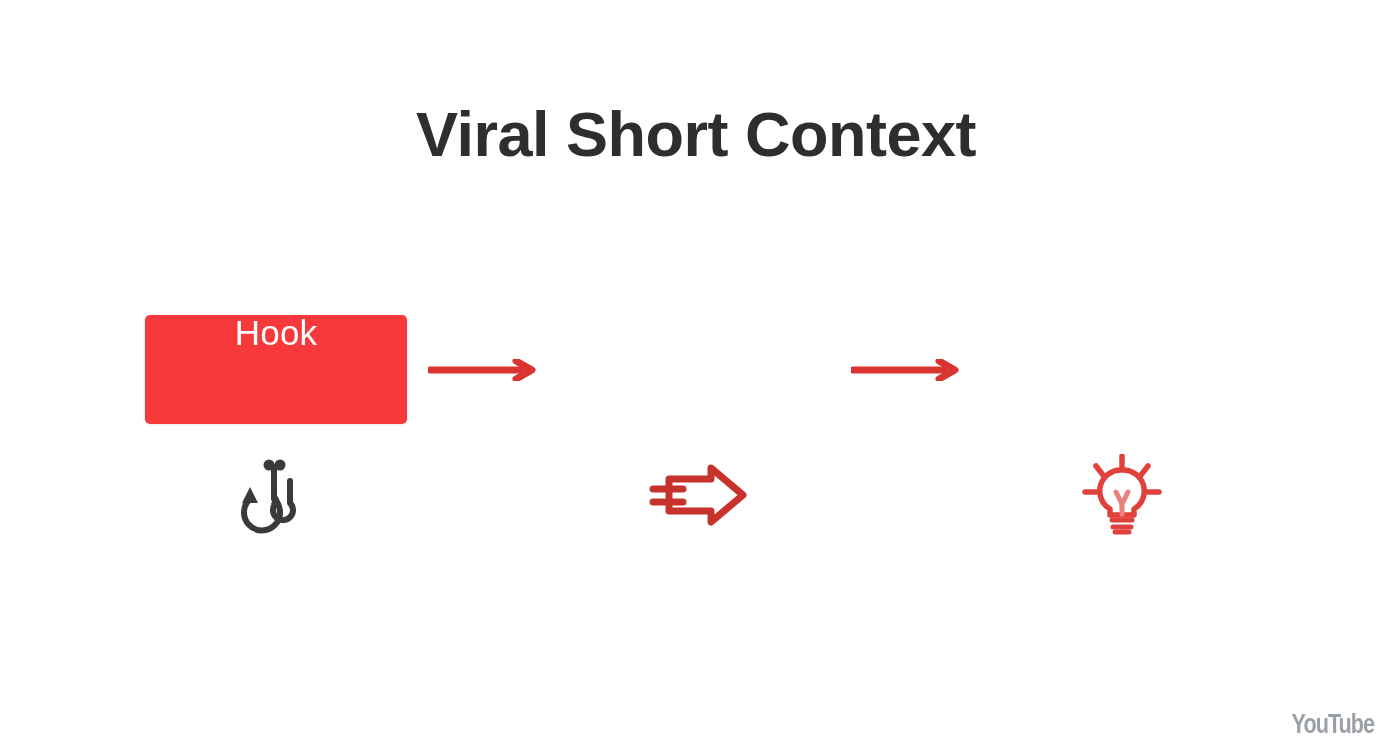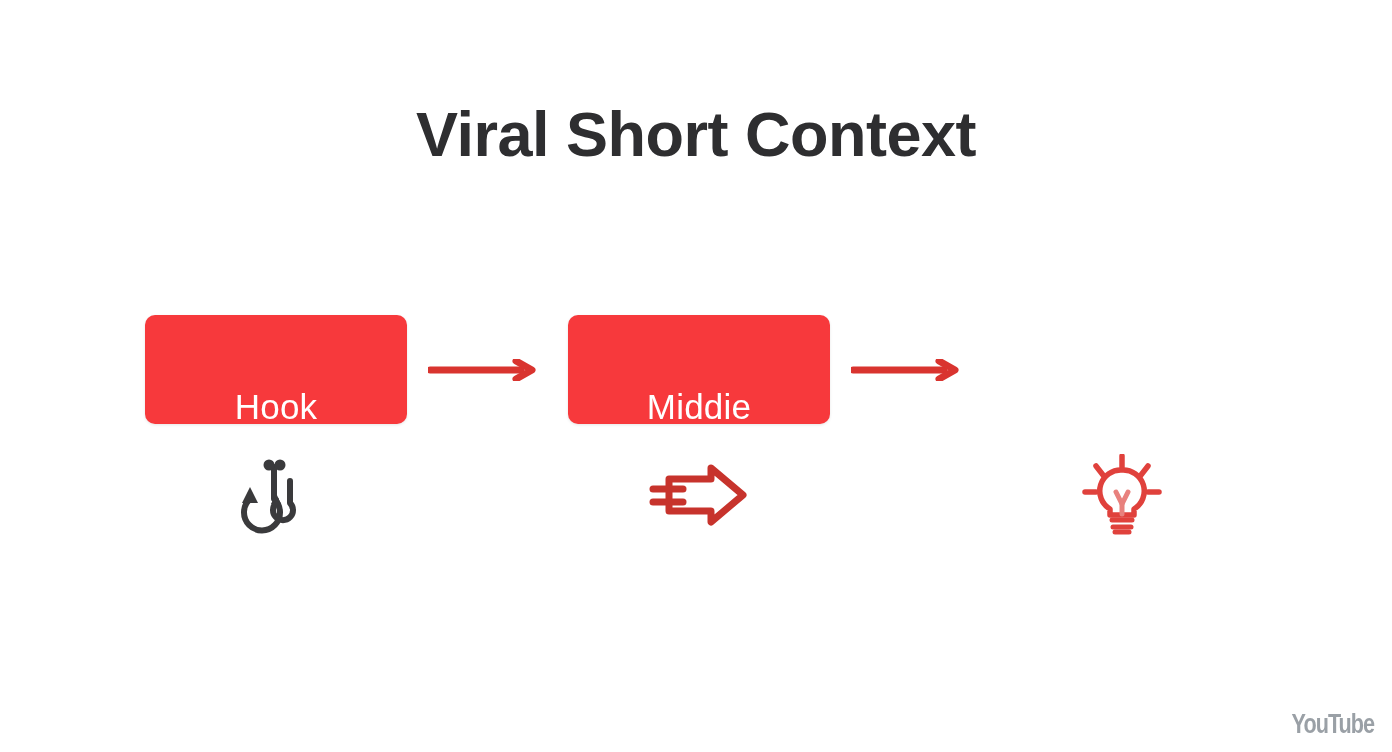--- a/index.html
+++ b/index.html
@@ -47,24 +47,24 @@
     width: 1112px;
     height: 110px;
   }
 
   .node {
     position: absolute;
     top: 0;
     width: 262px;
     height: 109px;
     background: #f7393c;
-    border-radius: 10px;
+    border-radius: 5px;
     box-shadow: 0 1px 3px rgba(0,0,0,0.10);
     display: flex;
-    align-items: flex-end;
+    align-items: flex-start;
     justify-content: center;
   }
   .node-0 { left: 0px; }
   .node-1 { left: 423px; }
   .node-2 { left: 846px; }
 
   .node-label {
     color: #ffffff;
     font-size: 35px;
     font-weight: normal;
@@ -129,23 +129,20 @@
       <span class="node-label">Hook</span>
     </div>
 
     <div class="connector connector-0">
       <svg width="112" height="22" viewBox="0 0 112 22">
         <line x1="2" y1="11" x2="93" y2="11" stroke="#d9342f" stroke-width="7" stroke-linecap="round"></line>
         <polyline points="88,2 104,11 88,20" fill="none" stroke="#d9342f" stroke-width="7" stroke-linecap="round" stroke-linejoin="round"></polyline>
       </svg>
     </div>
 
-    <div class="node node-1">
-      <span class="node-label">Middie</span>
-    </div>
 
     <div class="connector connector-1">
       <svg width="112" height="22" viewBox="0 0 112 22">
         <line x1="2" y1="11" x2="93" y2="11" stroke="#d9342f" stroke-width="7" stroke-linecap="round"></line>
         <polyline points="88,2 104,11 88,20" fill="none" stroke="#d9342f" stroke-width="7" stroke-linecap="round" stroke-linejoin="round"></polyline>
       </svg>
     </div>
 
 
   </div>

